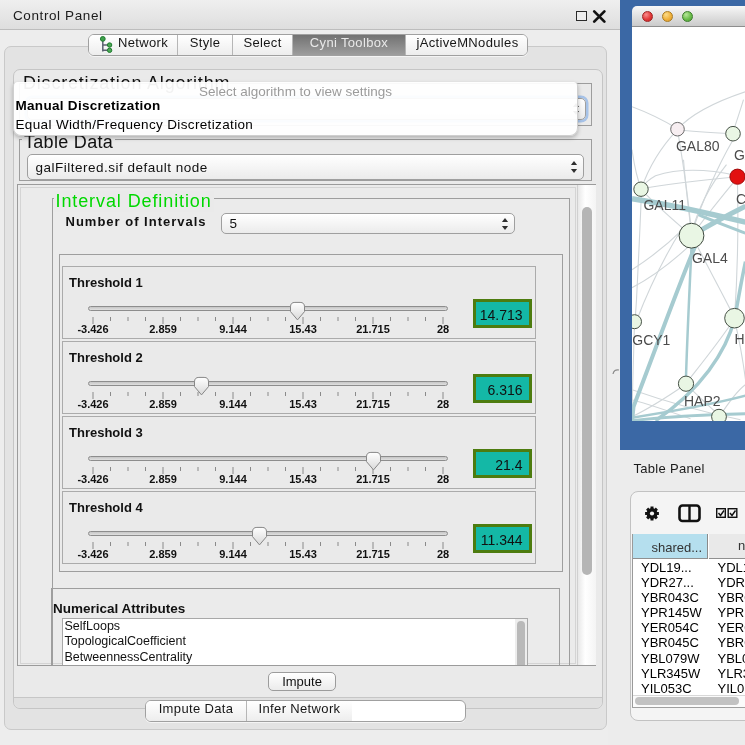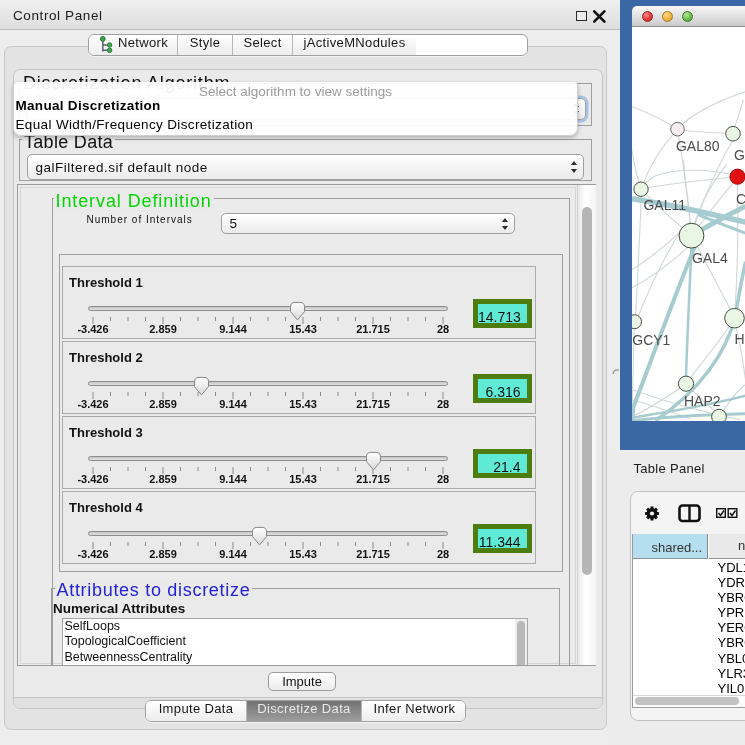--- a/index.html
+++ b/index.html
@@ -21,21 +21,21 @@
 .combo{position:absolute;border:1px solid #9f9f9f;border-radius:5px;background:linear-gradient(#ffffff,#ebebeb);box-shadow:inset 0 1px 0 #fff}
 .combo .ct{position:absolute;left:8px;top:48%;transform:translateY(-50%);font-size:13.5px;letter-spacing:.5px;color:#111;white-space:nowrap}
 .combo svg{position:absolute;right:5px;top:50%;transform:translateY(-50%)}
 
 .tpanel{position:absolute;left:44px;width:474.5px;height:73px;border:1px solid #ababab;background:#eaeaea}
 .tpanel .tl{position:absolute;left:6.5px;top:8px;font-weight:bold;font-size:13px;color:#111}
 .tpanel .track{position:absolute;left:25.5px;top:39px;width:360px;height:5px;border:1px solid #8d8d8d;border-radius:3px;background:linear-gradient(#c6c6c6,#e0e0e0)}
 .tpanel .thumb{position:absolute;top:33.5px}
 .tpanel .ticks{position:absolute;left:25.5px;top:49.5px}
 .tpanel .tlab{position:absolute;top:56px;font-size:11px;font-weight:bold;color:#111;width:60px;text-align:center;transform:translateX(-30px);white-space:nowrap}
-.tpanel .vbox{position:absolute;left:410.5px;top:32px;width:58.5px;height:29px;background:#5eead4;border:5px solid #4d7c0f;font-size:14px;text-align:right;line-height:27px;padding-right:6px}
+.tpanel .vbox{position:absolute;left:410.5px;top:32px;width:58.5px;height:29px;background:#14b8a6;border:3px solid #4d7c0f;font-size:14px;text-align:right;line-height:27px;padding-right:6px}
 
 #popup{left:13px;top:81.5px;width:565px;height:54.5px;background:rgba(255,255,255,.94);border:1px solid #cfcfcf;border-top:none;border-radius:4px 4px 8px 8px;box-shadow:0 2px 4px rgba(0,0,0,.25)}
 #popup .r1{position:absolute;left:0;top:2.5px;width:100%;text-align:center;color:#9b9b9b;font-size:13.5px}
 #popup .r2{position:absolute;left:1.5px;top:16.5px;font-weight:bold;font-size:13.5px;letter-spacing:.3px;color:#000}
 #popup .r3{position:absolute;left:1.5px;top:35.5px;font-size:13.5px;letter-spacing:.35px;color:#000}
 
 #netwin{left:620px;top:0;width:125px;height:450px;background:#3b68a5}
 #nettb{left:631.5px;top:6px;width:113.5px;height:21.3px;background:linear-gradient(#f8f8f8 0%,#e3e3e3 45%,#cbcbcb 100%);border-bottom:1px solid #8e8e8e;border-top-left-radius:5px}
 .tlbtn{position:absolute;top:5.2px;width:11px;height:11px;border-radius:50%}
 #netcv{left:631.5px;top:27.3px;width:113.5px;height:394.2px;background:#fff}
@@ -57,20 +57,21 @@
 
 <div class="abs seg" style="left:88px;top:33.5px;width:440px">
   <div class="s" style="width:88px"><svg width="16" height="18" style="margin-right:4px">
         <path d="M4.8,6 L4.8,16.5 M4.8,10 L9.8,10 M4.8,15.3 L9.8,15.3" stroke="#5a6170" stroke-width="1.5" fill="none"></path>
         <circle cx="4.8" cy="3.9" r="2.4" fill="#3fa14c" stroke="#1f7a2f" stroke-width="1"></circle>
         <circle cx="11.6" cy="10" r="2.2" fill="#4aa954" stroke="#1f7a2f" stroke-width="1"></circle>
         <circle cx="11.6" cy="15.3" r="2.2" fill="#4aa954" stroke="#1f7a2f" stroke-width="1"></circle>
       </svg>Network</div>
   <div class="s" style="width:55px">Style</div>
   <div class="s" style="width:60px">Select</div>
+  <div class="s sel" style="width:113px">Cyni Toolbox</div>
   <div class="s" style="width:124px">jActiveMNodules</div>
 </div>
 
 <div class="gbox" style="left:19px;top:83px;width:573px;height:43px"></div>
 <div class="gtitle" style="left:21px;top:72.5px;background:transparent;letter-spacing:.8px">Discretization Algorithm</div>
 <div class="combo" style="left:27px;top:97.5px;width:559px;height:22.5px;box-shadow:0 0 0 2.5px rgba(100,155,230,.5)">
   <svg width="8" height="13" viewBox="0 0 8 13">
       <path d="M4,0.6 L7.1,4.6 L0.9,4.6 Z" fill="#2e2e2e"></path>
       <path d="M4,12.4 L7.1,8.4 L0.9,8.4 Z" fill="#2e2e2e"></path>
     </svg>
@@ -90,21 +91,21 @@
 
 <div class="abs" style="left:576.5px;top:184.5px;width:19px;height:480.5px;background:linear-gradient(90deg,#e8e8e8,#ffffff 40%,#f4f4f4);border-left:1px solid #d0d0d0"></div>
 <div class="abs" style="left:581.5px;top:207px;width:10.5px;height:368px;background:#b5b5b5;border-radius:5.5px"></div>
 
 <div class="abs" id="scrollcontent" style="left:17.5px;top:184.5px;width:558px;height:480px;overflow:hidden">
 
   <div class="abs" style="left:2px;top:2px;width:556px;height:477px;border:1px solid #d4d4d4"></div>
 
   <div class="gbox" style="left:34.5px;top:13px;width:518px;height:640px;border-color:#9e9e9e"></div>
   <div class="gtitle" style="left:36px;top:6px;color:#00d800;letter-spacing:.9px">Interval Definition</div>
-  <div class="abs" style="left:69px;top:29px;font-weight:normal;font-size:10px;letter-spacing:1px">Number of Intervals</div>
+  <div class="abs" style="left:48px;top:29px;font-weight:bold;font-size:13px;letter-spacing:1px">Number of Intervals</div>
   <div class="combo" style="left:203px;top:28.5px;width:294.5px;height:21px">
     <span class="ct">5</span>
     <svg width="8" height="13" viewBox="0 0 8 13">
         <path d="M4,0.6 L7.1,4.6 L0.9,4.6 Z" fill="#2e2e2e"></path>
         <path d="M4,12.4 L7.1,8.4 L0.9,8.4 Z" fill="#2e2e2e"></path>
       </svg>
   </div>
 
   <div class="gbox" style="left:41.5px;top:69px;width:504px;height:318.5px;border-color:#9e9e9e"></div>
 <div class="tpanel" style="top:81.5px">
@@ -282,35 +283,33 @@
               <stop offset="0" stop-color="#ffffff"></stop>
               <stop offset="1" stop-color="#d8d8d8"></stop>
             </linearGradient>
           </defs>
           <path d="M1.5,5.8 Q1.5,1.4 5.9,1.4 L11.1,1.4 Q15.5,1.4 15.5,5.8 L15.5,10.6 L8.5,18.9 L1.5,10.6 Z" fill="url(#tg)" stroke="#878787" stroke-width="1"></path>
         </svg></div>
 <div class="vbox">11.344</div>
 </div>
 
   <div class="gbox" style="left:33.5px;top:403.5px;width:508.5px;height:200px;border-color:#9e9e9e"></div>
-  <div class="gtitle" style="left:37px;top:395.5px;color:#2222dd;letter-spacing:.7px">Attributes to discretize</div>
   <div class="abs" style="left:35.5px;top:416.5px;font-weight:bold;font-size:13.5px">Numerical Attributes</div>
   <div class="abs" style="left:44px;top:433px;width:466.5px;height:60px;border:1px solid #a8a8a8;background:#fff"></div>
   <div class="abs" style="left:47px;top:434px;font-size:12.5px;line-height:15.6px">SelfLoops<br>TopologicalCoefficient<br>BetweennessCentrality</div>
   <div class="abs" style="left:497.5px;top:434px;width:12px;height:58px;background:#ededed"></div>
   <div class="abs" style="left:499.5px;top:436.5px;width:8px;height:56px;background:#b9b9b9;border-radius:4px"></div>
 </div>
 
 <div class="abs" style="left:268px;top:671.5px;width:68px;height:19.5px;border:1px solid #9c9c9c;border-radius:5px;background:linear-gradient(#ffffff,#ebebeb);text-align:center;line-height:18px;font-size:13px">Impute</div>
 
 <div class="abs" style="left:13.5px;top:697px;width:588.5px;height:11px;background:#e0e0e0;border-top:1px solid #c6c6c6;border-radius:0 0 7px 7px"></div>
 
 <div class="abs seg" style="left:145px;top:699.5px;width:321px">
   <div class="s" style="width:100px">Impute Data</div>
-  <div class="s sel" style="width:115px">Discretize Data</div>
   <div class="s" style="width:106px">Infer Network</div>
 </div>
 
 <svg class="abs" style="left:611px;top:366px" width="10" height="10">
     <path d="M2,8 Q3,3 8,4" stroke="#8a8a8a" stroke-width="1.2" fill="none"></path>
   </svg>
 
 <div class="abs" id="popup">
 <div class="r1">Select algorithm to view settings</div>
 <div class="r2">Manual Discretization</div>
@@ -410,17 +409,18 @@
 <svg class="abs" style="left:716px;top:508px" width="23" height="11" viewBox="0 0 23 11">
   <rect x="0.7" y="0.7" width="8.6" height="8.6" fill="none" stroke="#111" stroke-width="1.4"></rect>
   <path d="M2.5,5 L4.5,7.5 L8,2.5" stroke="#111" stroke-width="1.4" fill="none"></path>
   <rect x="12.2" y="0.7" width="8.6" height="8.6" fill="none" stroke="#111" stroke-width="1.4"></rect>
   <path d="M14,5 L16,7.5 L19.5,2.5" stroke="#111" stroke-width="1.4" fill="none"></path>
 </svg>
 
 <div class="abs" id="tptable" style="left:631.5px;top:534px;width:113.5px;height:173px;background:#fff;border-left:1px solid #9a9a9a;overflow:hidden">
   <div class="abs" style="left:0;top:0;width:75.5px;height:24.5px;background:#b5dfee;border-right:1px solid #8a8a8a;border-bottom:1px solid #909090;text-align:center;line-height:24px;color:#333;text-indent:14px;padding-top:2px">shared...</div>
   <div class="abs" style="left:76.5px;top:0;width:37px;height:24.5px;background:#e9e9e9;border-bottom:1px solid #909090;color:#333;line-height:24px;padding-left:29px">na</div>
+  <div class="abs" style="left:8.5px;top:26px;font-size:13px;line-height:15.1px;color:#000">YDL19...<br>YDR27...<br>YBR043C<br>YPR145W<br>YER054C<br>YBR045C<br>YBL079W<br>YLR345W<br>YIL053C</div>
   <div class="abs" style="left:85px;top:26px;font-size:13px;line-height:15.1px;color:#000">YDL1<br>YDR2<br>YBR0<br>YPR1<br>YER0<br>YBR0<br>YBL0<br>YLR3<br>YIL0</div>
   <div class="abs" style="left:0;top:160.5px;width:113.5px;height:12.5px;background:#fbfbfb;border-top:1px solid #d8d8d8"></div>
   <div class="abs" style="left:2px;top:162.5px;width:104px;height:8px;background:#c2c2c2;border-radius:4px"></div>
 </div>
 <div class="abs" style="left:631.5px;top:707px;width:113.5px;height:1px;background:#a0a0a0"></div>
 
 </body></html>

